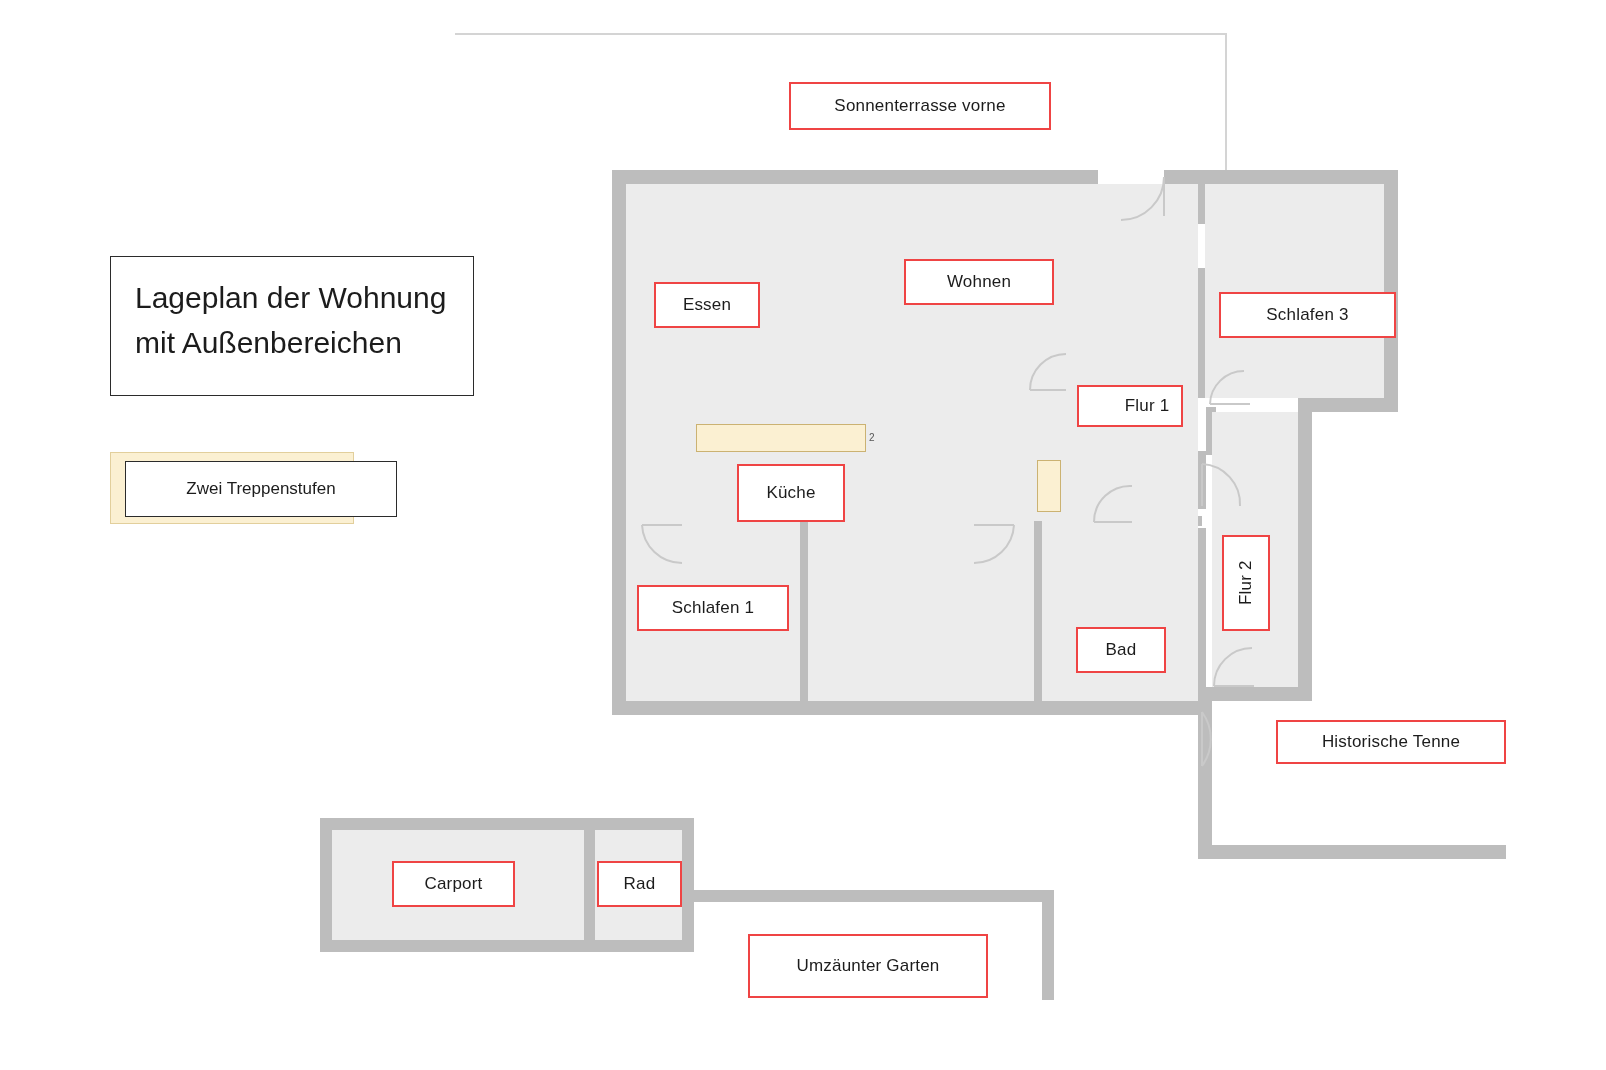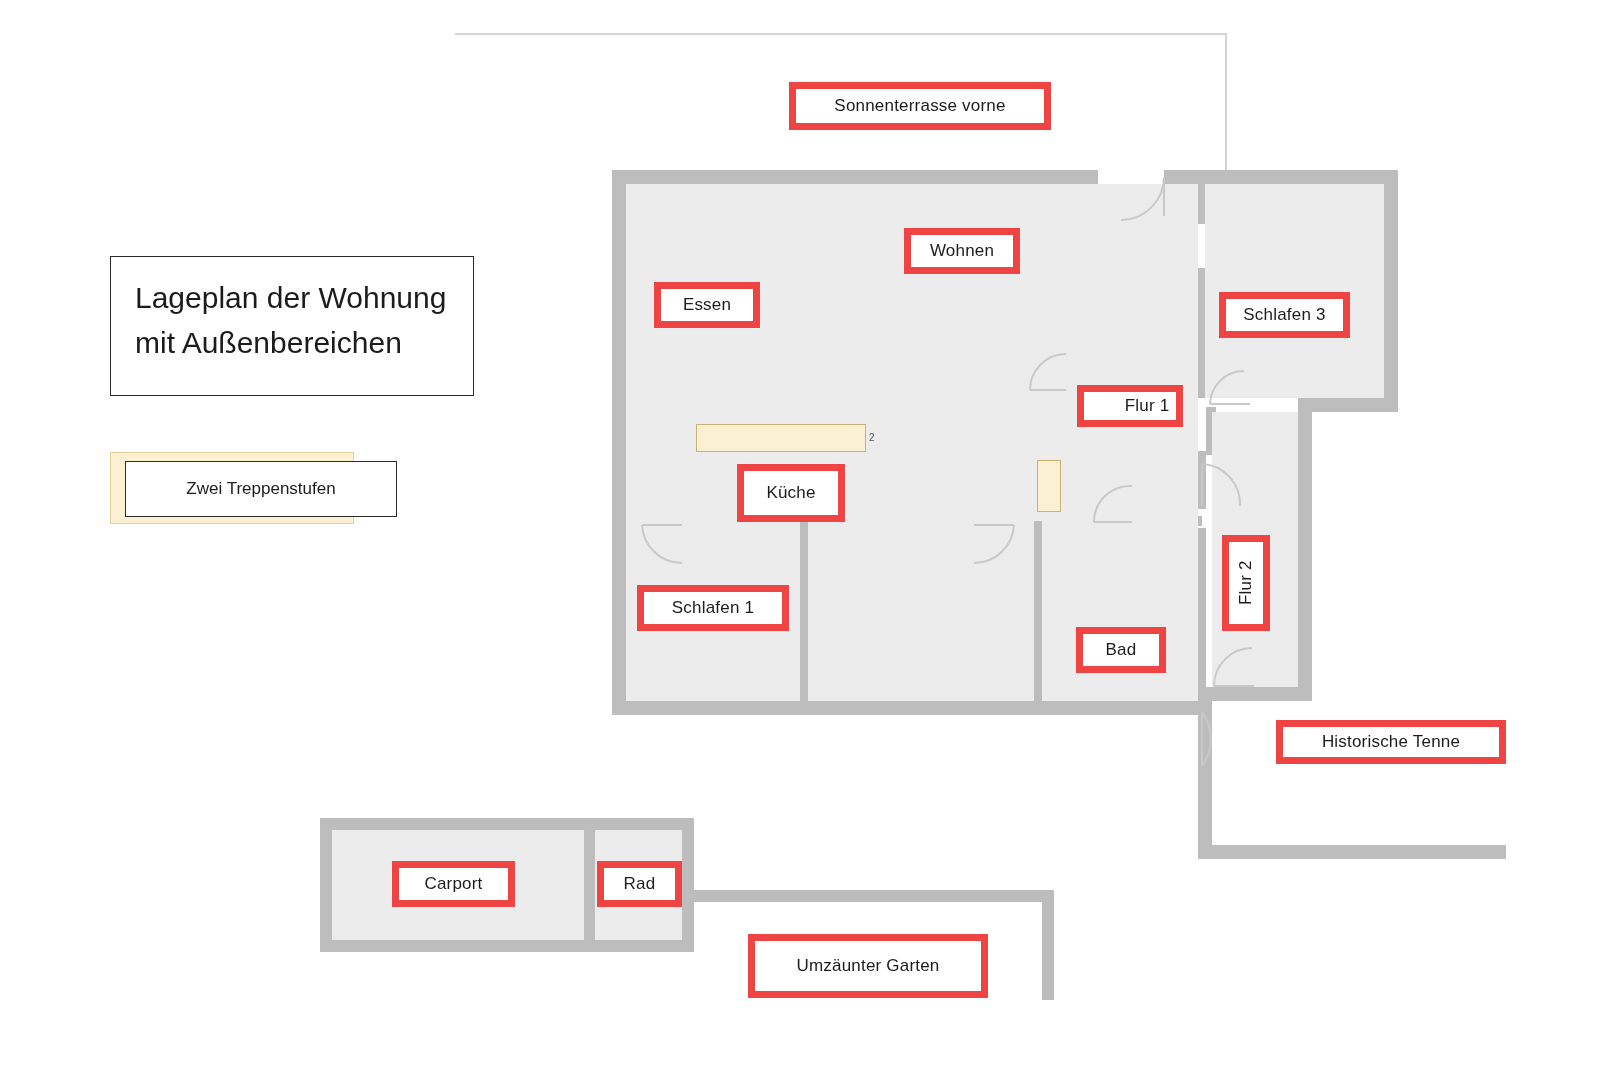--- a/index.html
+++ b/index.html
@@ -15,21 +15,21 @@
     width: 1606px;
     height: 1070px;
     background: #ffffff;
     overflow: hidden;
   }
 
   
   .label-box {
     position: absolute;
     background: #ffffff;
-    border: 7px solid #ef4444;
+    border: 2px solid #ef4444;
     box-sizing: border-box;
     display: flex;
     align-items: center;
     justify-content: center;
     font-size: 17px;
     color: #1c1c1c;
     letter-spacing: 0.2px;
     white-space: nowrap;
     z-index: 40;
   }
@@ -245,25 +245,25 @@
 
   <div class="wall" style="left:320px; top:818px; width:374px; height:134px;"></div>
   <div class="room" style="left:332px; top:830px; width:252px; height:110px;"></div>
   <div class="room" style="left:595px; top:830px; width:87px; height:110px;"></div>
 
   <div class="wall" style="left:682px; top:890px; width:372px; height:12px;"></div>
   <div class="wall" style="left:1042px; top:890px; width:12px; height:110px;"></div>
 
   <div class="label-box" style="left:789px; top:82px; width:262px; height:48px;">Sonnenterrasse vorne</div>
 
-  <div class="label-box" style="left:904px; top:228px; width:116px; height:46px;">Wohnen</div>
+  <div class="label-box" style="left:904px; top:259px; width:150px; height:46px;">Wohnen</div>
 
   <div class="label-box" style="left:654px; top:282px; width:106px; height:46px;">Essen</div>
 
-  <div class="label-box" style="left:1219px; top:292px; width:131px; height:46px;">Schlafen 3</div>
+  <div class="label-box" style="left:1219px; top:292px; width:177px; height:46px;">Schlafen 3</div>
 
   <div class="label-box" style="left:1077px; top:385px; width:106px; height:42px;padding-left:34px;">Flur 1</div>
 
   <div class="label-box" style="left:737px; top:464px; width:108px; height:58px;">Küche</div>
 
   <div class="label-box" style="left:637px; top:585px; width:152px; height:46px;">Schlafen 1</div>
 
 
   <div class="label-box" style="left:1076px; top:587px; width:90px; height:46px;margin-top:40px;">Bad</div>
 

